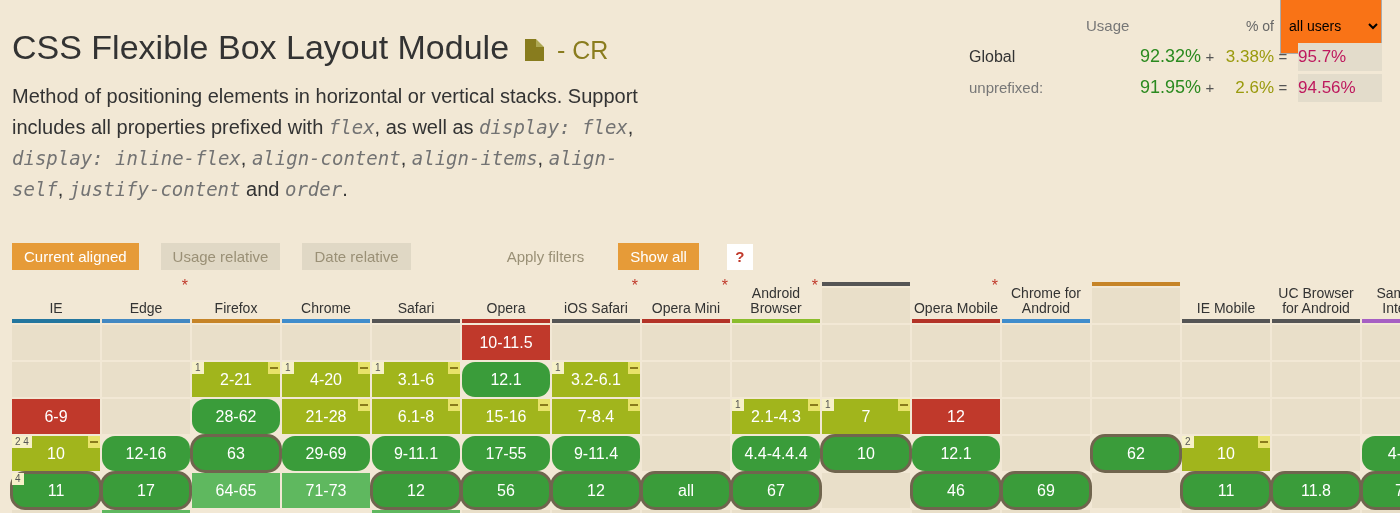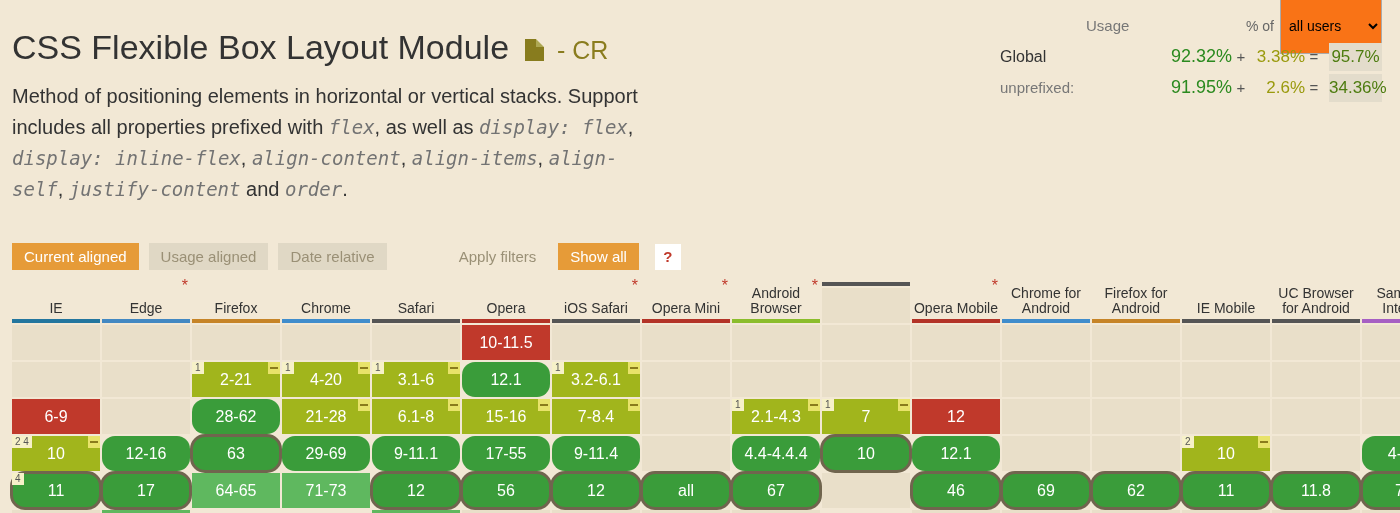--- a/index.html
+++ b/index.html
@@ -25,23 +25,23 @@
 
   .stats { margin-top:4px; font-size:15px; }
   .stats-row { display:flex; align-items:center; justify-content:flex-end; height:31px; }
   .stats-row .lbl { width:160px; color:#777; font-size:15px; }
   .stats-row .lbl.big { color:#333; font-size:16px; }
   .stats-row .pctof { color:#666; margin-right:6px; font-size:14px; }
   .stats-row select { background:#f97316; border:1px solid #aaa; font-size:14px; padding:18px 4px; width:102px; }
   .stats-row .v1 { color:#2b8a1f; font-size:18px; width:72px; text-align:right; }
   .stats-row .plus,.stats-row .eq { color:#555; width:18px; text-align:center; }
   .stats-row .v2 { color:#9a9a0d; font-size:17px; width:55px; text-align:right; }
-  .stats-row .v3 { background:#e3dccb; color:#4d7c0f; font-size:17px; padding:4px 0; width:53px; text-align:center; margin-left:6px; }
-
-  .controls { display:flex; gap:10px; align-items:center; margin:18px 0 12px; }
+  .stats-row .v3 { background:#e3dccb; color:#be185d; font-size:17px; padding:4px 0; width:84px; text-align:left; margin-left:6px; }
+
+  .controls { display:flex; gap:22px; align-items:center; margin:18px 0 12px; }
   .controls .btn { padding:5px 12px; font-size:15px; cursor:pointer; }
   .controls .btn.active { background:#e69b38; color:#fff; }
   .controls .btn.muted { background:#e0d8c5; color:#9a9076; }
   .controls .btn.plain { background:none; color:#9a9076; }
   .controls .gap { width:40px; }
   .controls .help { width:26px; height:26px; background:#fff; color:#c0392b; text-align:center; line-height:26px; font-weight:bold; margin-left:6px; }
 
   .grid { display:flex; }
   .col { width:88px; flex:0 0 88px; margin-right:2px; position:relative; }
   .hdr { height:37px; text-align:center; color:#333; font-size:14px; line-height:15px; display:flex; align-items:flex-end; justify-content:center; padding-bottom:3px; position:relative; }
@@ -89,28 +89,28 @@
         <span class="v2">3.38%</span>
         <span class="eq">=</span>
         <span class="v3">95.7%</span>
       </div>
       <div class="stats-row">
         <span class="lbl">unprefixed:</span>
         <span class="v1">91.95%</span>
         <span class="plus">+</span>
         <span class="v2">2.6%</span>
         <span class="eq">=</span>
-        <span class="v3">34.36%</span>
+        <span class="v3">94.56%</span>
       </div>
     </div>
   </div>
 
   <div class="controls">
     <div class="btn active">Current aligned</div>
-    <div class="btn muted">Usage aligned</div>
+    <div class="btn muted">Usage relative</div>
     <div class="btn muted">Date relative</div>
     <div class="gap"></div>
     <div class="btn plain">Apply filters</div>
     <div class="btn active">Show all</div>
     <div class="help">?</div>
   </div>
 
   <div class="grid" id="grid">
       <div class="col">
         <div class="hdr">IE</div>
@@ -223,21 +223,20 @@
         <div class="hdr">Chrome for Android</div>
         <div class="hbar" style="background: rgb(64, 141, 204);"></div>
         <div class="slot pad"></div>
         <div class="slot pad"></div>
         <div class="slot pad"></div>
         <div class="slot pad"></div>
         <div class="slot green cur">69</div>
         <div class="slot pad"></div>
       </div>
       <div class="col">
-        <div class="hdr">Firefox for Android</div>
         <div class="hbar" style="background: rgb(198, 132, 39);"></div>
         <div class="slot pad"></div>
         <div class="slot pad"></div>
         <div class="slot pad"></div>
         <div class="slot pad"></div>
         <div class="slot green cur">62</div>
         <div class="slot pad"></div>
       </div>
       <div class="col">
         <div class="hdr">IE Mobile</div>

